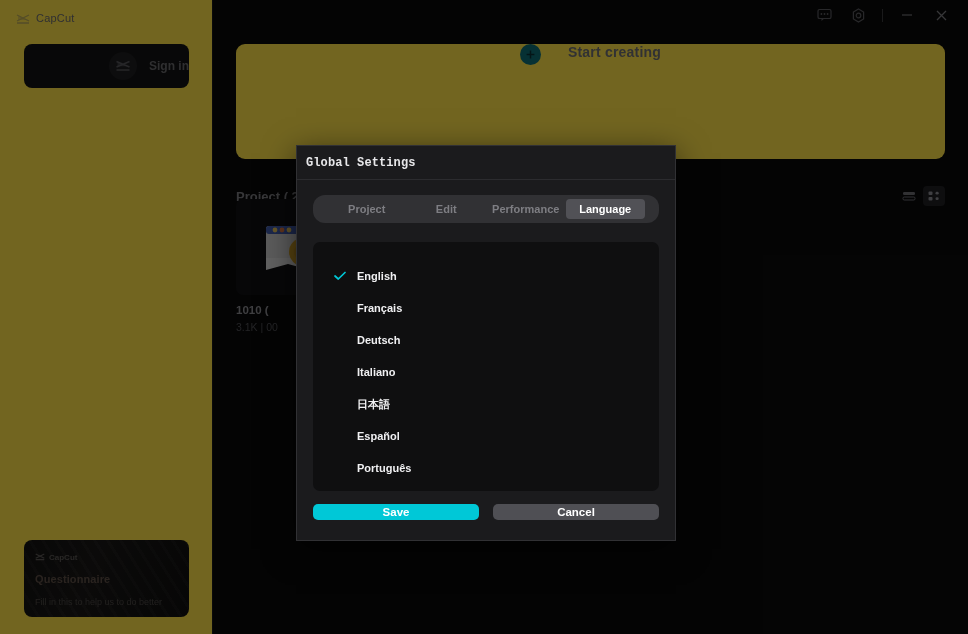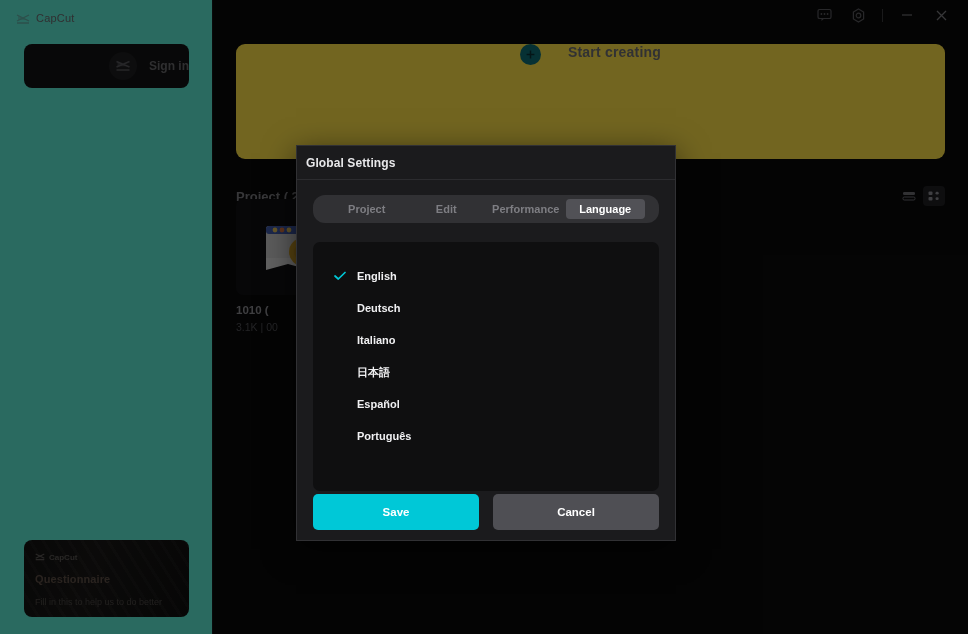--- a/index.html
+++ b/index.html
@@ -12,21 +12,21 @@
   .app {
     position: relative;
     width: 968px; height: 634px;
     background: #0a0a0b;
   }
 
   
   .sidebar {
     position: absolute; left: 0; top: 0;
     width: 213px; height: 634px;
-    background: #5eead4;
+    background: #fde047;
     border-right: 1px solid #171719;
   }
   .brand {
     display: flex; align-items: center; gap: 6px;
     padding: 8px 0 0 16px;
     height: 28px;
   }
   .brand-mark { width: 14px; height: 12px; opacity: .45; }
   .brand-text {
     font-size: 11px; color: #6a6a6e; letter-spacing: .2px;
@@ -170,21 +170,21 @@
     border: 1px solid #313134;
     box-shadow: 0 8px 30px rgba(0,0,0,.6);
   }
   .modal-header {
     height: 34px;
     display: flex; align-items: center;
     padding-left: 9px;
     border-bottom: 1px solid #2c2c2f;
   }
   .modal-title {
-    font-size: 12px; color: #e8e8ea; font-weight: 700; letter-spacing: .1px;
+    font-size: 12px; color: #e8e8ea; font-weight: 700; letter-spacing: .1px; font-family: Liberation Mono, monospace;
   }
   .modal-body { padding: 15px 16px 0 16px; }
 
   .tabbar {
     height: 24px;
     background: #313134;
     border-radius: 12px;
     display: flex; align-items: center;
     padding: 14px;
     gap: 0;
@@ -225,21 +225,21 @@
   .modal-footer {
     position: absolute; left: 0; bottom: 0;
     width: 100%;
     height: 56px;
     display: flex; align-items: center; justify-content: center;
     gap: 14px;
     padding: 0 16px;
   }
   .btn {
     flex: 1;
-    height: 36px;
+    height: 16px;
     border-radius: 5px;
     display: flex; align-items: center; justify-content: center;
     font-size: 11.5px; font-weight: 700;
   }
   .btn-save { background: #00c8d7; color: #ffffff; }
   .btn-cancel { background: #4f4f54; color: #ffffff; }
 </style>
 </head>
 <body>
 
@@ -377,20 +377,24 @@
         <div class="lang-item">
           <span class="check">
             <svg width="12" height="10" viewBox="0 0 12 10">
               <path d="M1 5 L4.3 8 L11 1.5" stroke="#00c8d7" stroke-width="1.7" fill="none" stroke-linecap="round" stroke-linejoin="round"></path>
             </svg>
           </span>
           <span class="lang-label">English</span>
         </div>
         <div class="lang-item">
           <span class="check"></span>
+          <span class="lang-label">Français</span>
+        </div>
+        <div class="lang-item">
+          <span class="check"></span>
           <span class="lang-label">Deutsch</span>
         </div>
         <div class="lang-item">
           <span class="check"></span>
           <span class="lang-label">Italiano</span>
         </div>
         <div class="lang-item">
           <span class="check"></span>
           <span class="lang-label">日本語</span>
         </div>

